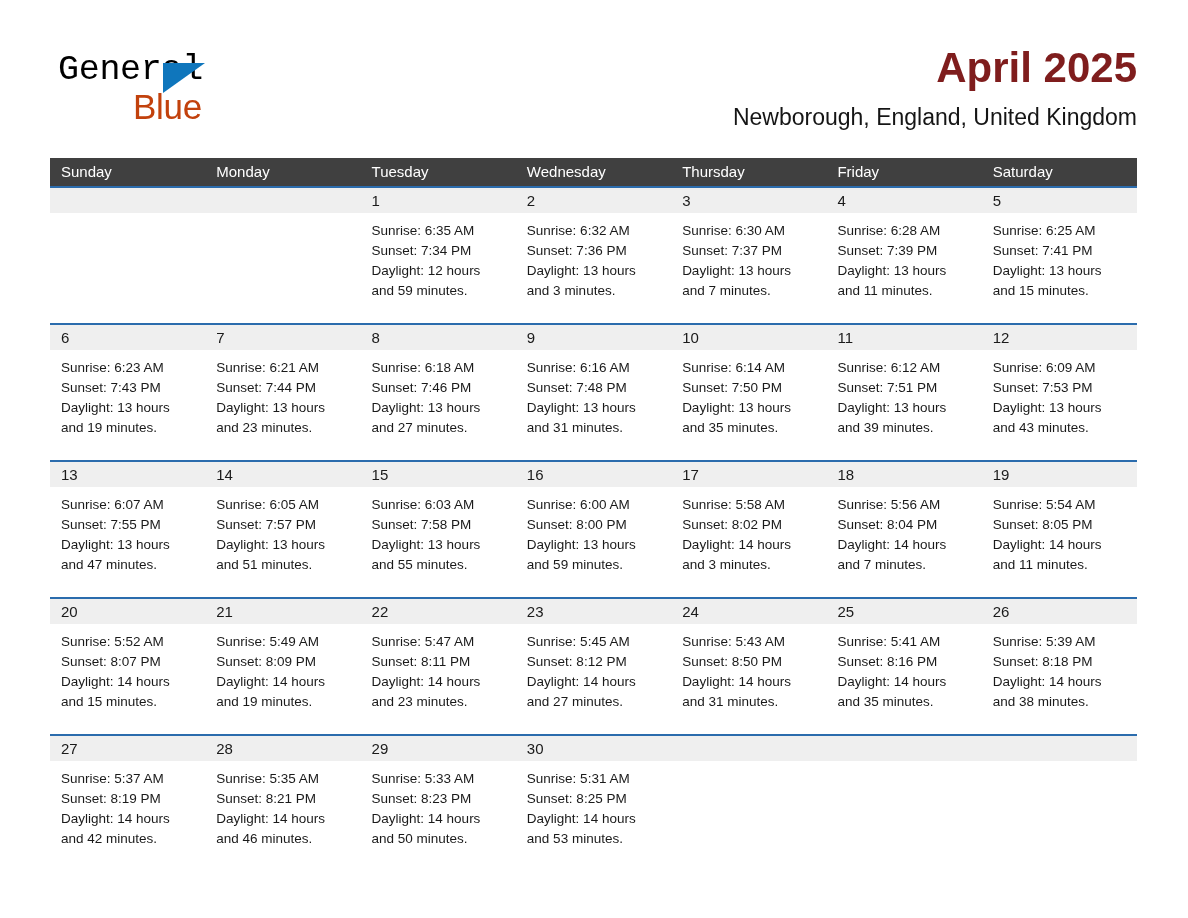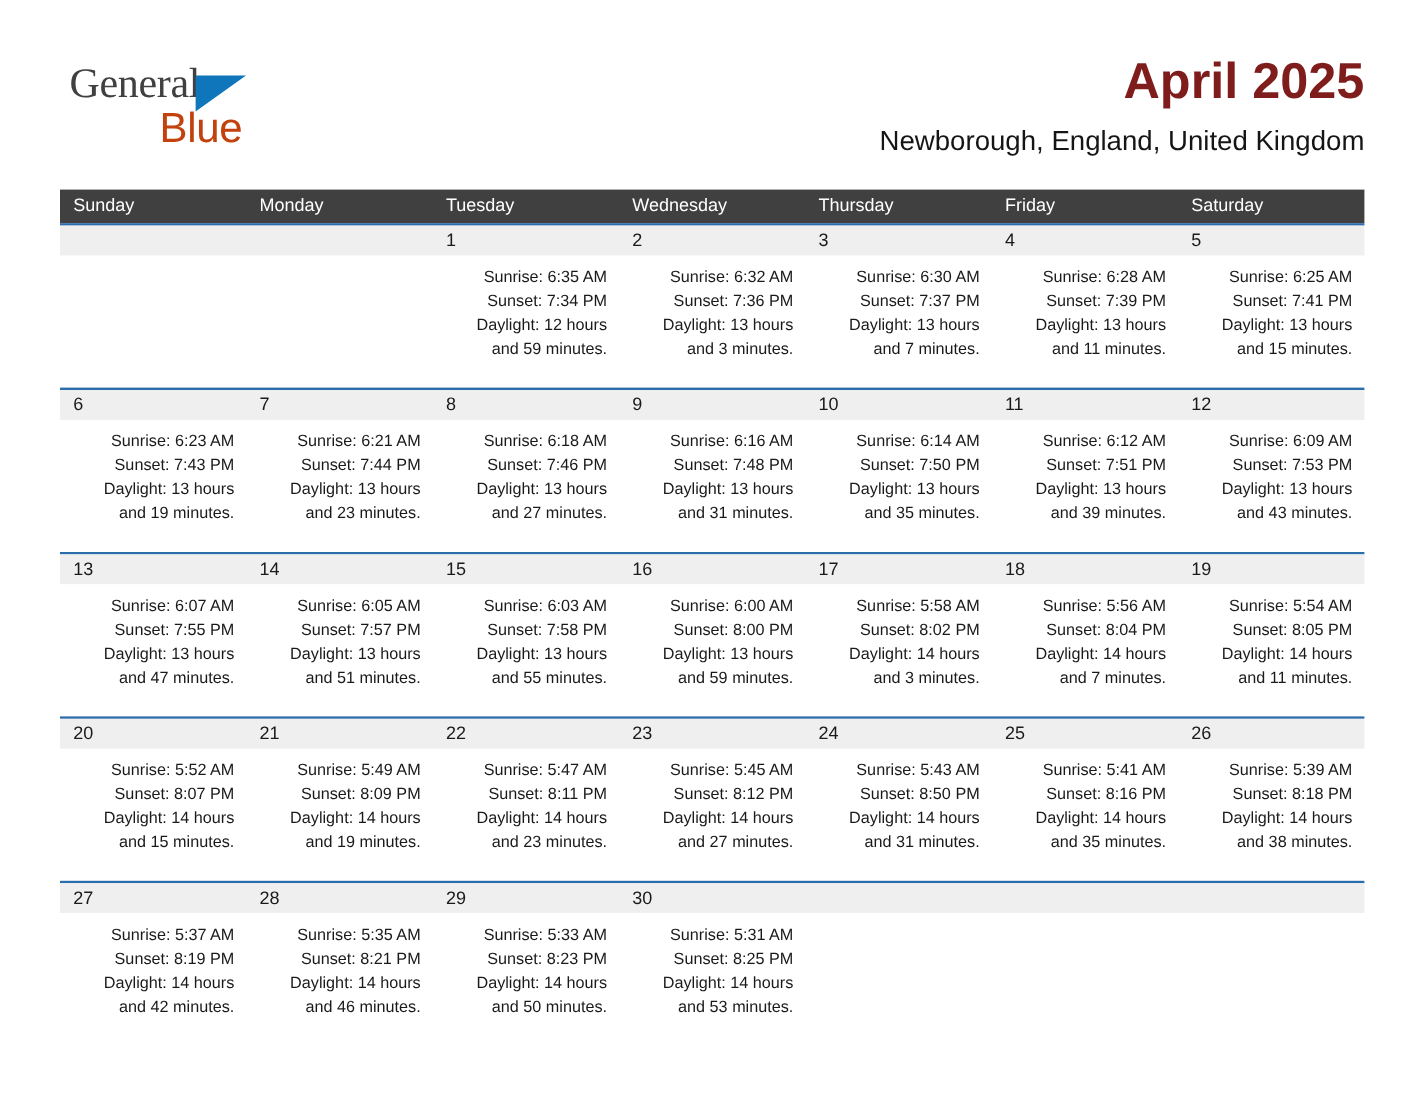--- a/index.html
+++ b/index.html
@@ -39,22 +39,22 @@
     width: 230px;
     height: 80px;
   }
   .logo-general {
     position: absolute;
     left: 0;
     top: 0;
     font-size: 35px;
     line-height: 40px;
     letter-spacing: -0.3px;
-    color: #404040;
-    font-family: Liberation Serif, serif;
+    color: #000000;
+    font-family: Liberation Mono, monospace;
     white-space: nowrap;
   }
   .logo-triangle {
     position: absolute;
     left: 105px;
     top: 13px;
     width: 0;
     height: 0;
     border-top: 0;
     border-left: 42px solid #0f76bc;
@@ -142,21 +142,20 @@
     padding-left: 11px;
     box-sizing: border-box;
     white-space: nowrap;
     overflow: hidden;
   }
 
   .detail-band {
     display: flex;
     height: 110px;
     background: #ffffff;
-    text-align: right;
   }
   .detail-cell {
     flex: 1 1 0;
     min-width: 0;
     padding: 8px 10px 0 11px;
     box-sizing: border-box;
     font-size: 13.5px;
     line-height: 20px;
     color: #1a1a1a;
   }

